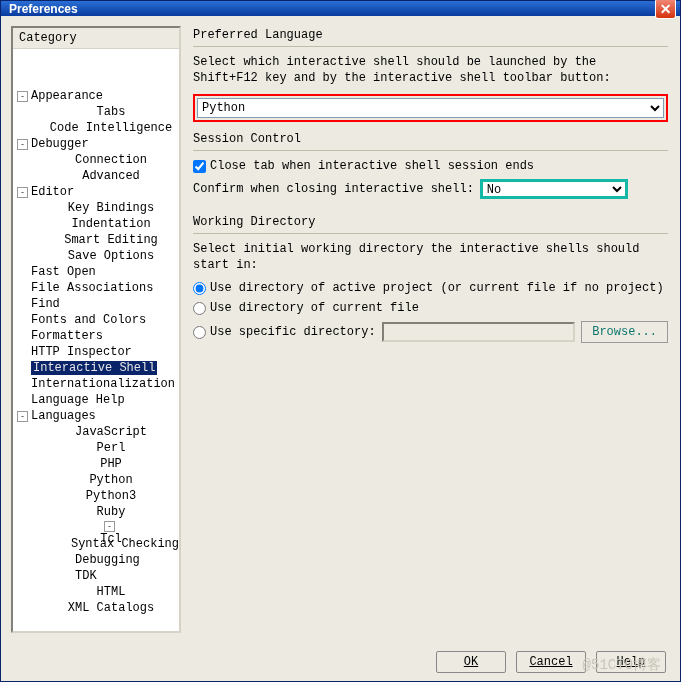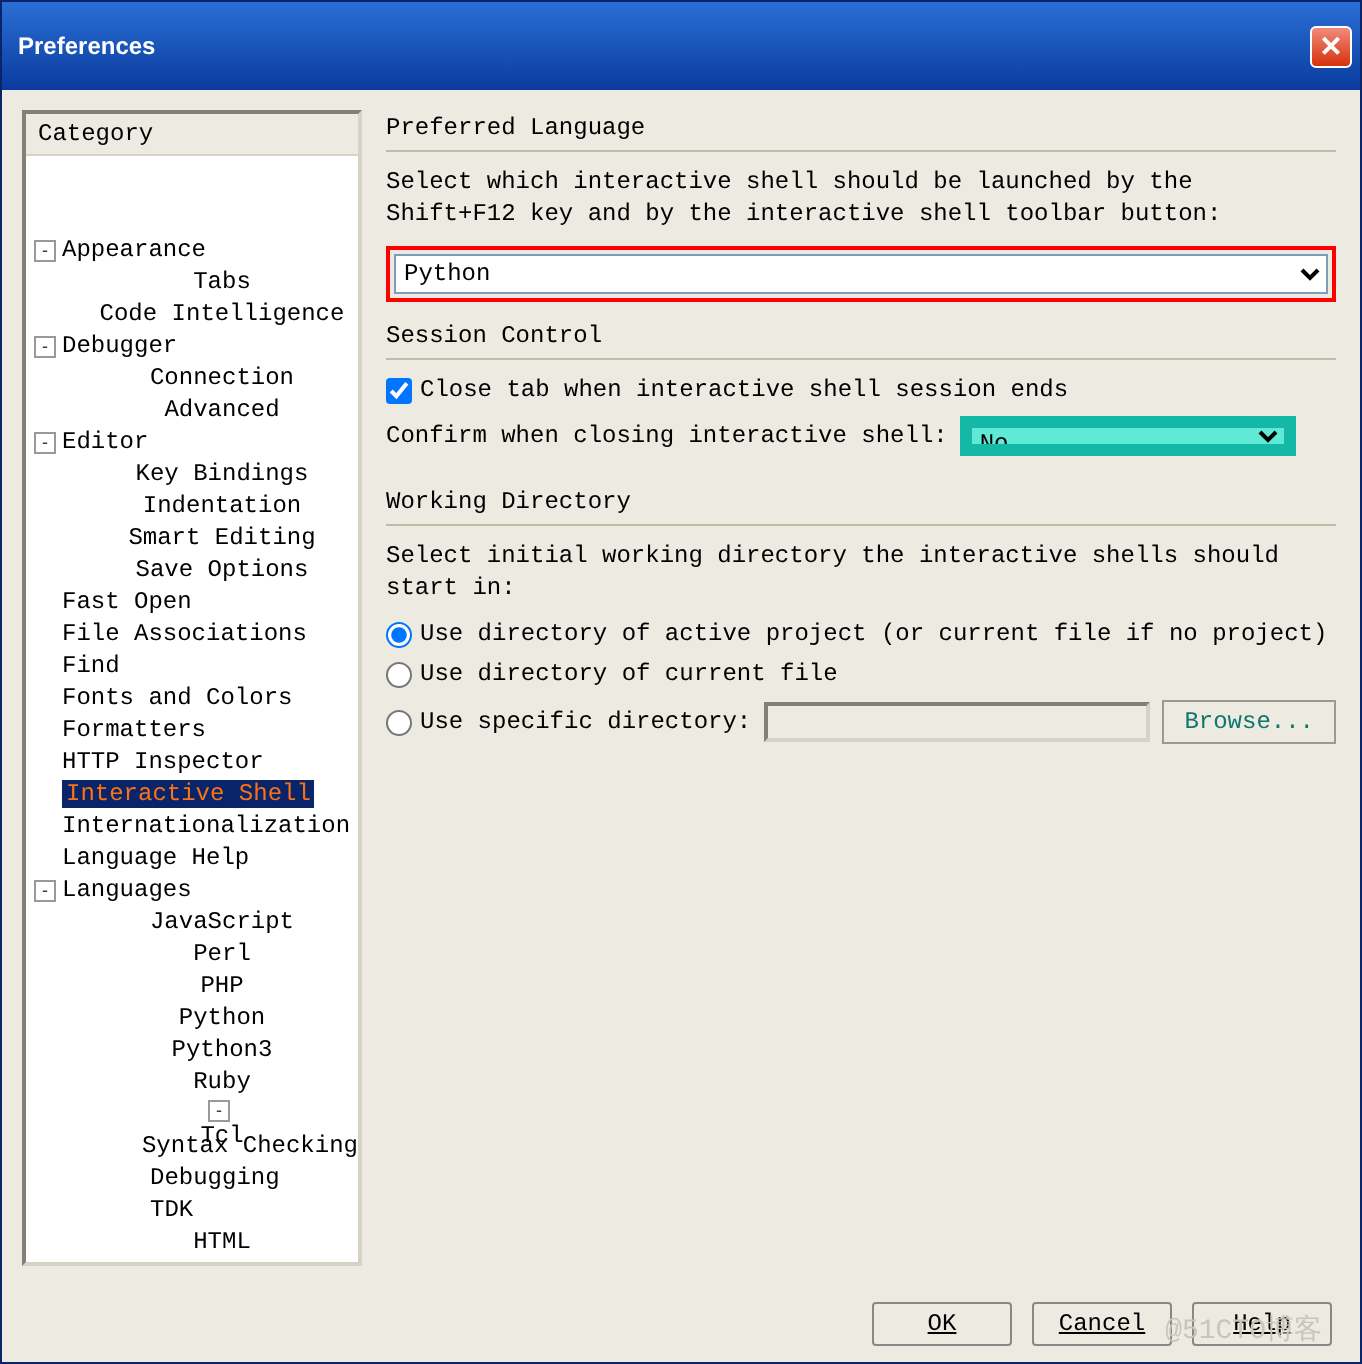--- a/index.html
+++ b/index.html
@@ -1,39 +1,39 @@
 <!DOCTYPE html>
 <html><head>
 <meta charset="utf-8">
 <style>
 * { box-sizing: border-box; margin: 0; padding: 0; }
 body { font-family: "SimSun", "Courier New", monospace; font-size: 12px; background: #eceae1; width: 681px; height: 682px; overflow: hidden; }
 .window { width: 681px; height: 682px; border: 1px solid #0a246a; background: #eceae1; display: flex; flex-direction: column; }
-.titlebar { background: linear-gradient(to bottom, #2a6fd6, #0a3b9e); color: #fff; height: 44px; display: flex; align-items: center; padding: 0 4px; font-weight: bold; justify-content: space-between; font-family: sans-serif; }
+.titlebar { background: linear-gradient(to bottom, #2a6fd6, #0a3b9e); color: #fff; height: 15px; display: flex; align-items: center; padding: 0 4px; font-weight: bold; justify-content: space-between; font-family: sans-serif; }
 .titlebar .title { padding-left: 4px; }
 .close-btn { width: 21px; height: 21px; background: linear-gradient(to bottom, #f18b7a, #d6310c); border: 1px solid #fff; border-radius: 3px; color: #fff; display: flex; align-items: center; justify-content: center; font-weight: bold; cursor: pointer; font-family: sans-serif; font-size: 14px; }
 .content { flex: 1; padding: 10px; display: flex; gap: 10px; overflow: hidden; }
 .sidebar { width: 170px; background: #fff; border: 2px inset #d6d3c6; display: flex; flex-direction: column; gap: 37px; }
 .sidebar-header { padding: 3px 6px; border-bottom: 1px solid #d6d3c6; background: #eceae1; }
 .tree { flex: 1; overflow-y: auto; overflow-x: hidden; padding: 2px 0; }
 .tree-item { display: flex; align-items: center; padding: 1px 0 1px 4px; white-space: nowrap; cursor: pointer; height: 16px; }
 .tree-item .exp { width: 11px; height: 11px; border: 1px solid #999; display: inline-flex; align-items: center; justify-content: center; font-size: 9px; line-height: 1; margin-right: 3px; background: #fff; color: #333; font-family: sans-serif; }
 .tree-item .noexp { width: 11px; height: 11px; margin-right: 3px; }
 .tree-item.l1 { padding-left: 4px; }
 .tree-item.l2 { padding-left: 30px; flex-direction: column; }
 .tree-item.l3 { padding-left: 48px; }
-.tree-item.selected span.label { background: #0a246a; color: #f97316; padding: 0 2px; }
+.tree-item.selected span.label { background: #0a246a; color: #e5e5e5; padding: 0 2px; }
 .main { flex: 1; display: flex; flex-direction: column; gap: 10px; padding: 2px; overflow: hidden; }
 .group-label { margin-bottom: 4px; }
 .group-body { border-top: 1px solid #c0bca8; padding-top: 8px; }
 .desc { margin-bottom: 8px; line-height: 1.3; }
 .red-box { border: 2px solid #ff0000; padding: 2px; }
 select.wide { width: 100%; font-family: inherit; font-size: 12px; height: 20px; background: #fff; border: 1px solid #7f9db9; }
 .row { display: flex; align-items: center; gap: 6px; margin-bottom: 6px; }
-select.small { width: 168px; font-family: inherit; font-size: 12px; height: 20px; background: #5eead4; border: 6px solid #14b8a6; }
+select.small { width: 148px; font-family: inherit; font-size: 12px; height: 20px; background: #ffffff; border: 3px solid #14b8a6; }
 input[type=checkbox], input[type=radio] { margin-right: 4px; }
 input.dir-input { flex: 1; height: 20px; border: 2px inset #d6d3c6; background: #eceae1; font-family: inherit; }
 button.browse { height: 22px; padding: 0 10px; font-family: inherit; font-size: 12px; background: #eceae1; border: 1px solid #999; color: #0f766e; }
 .footer { display: flex; justify-content: flex-end; gap: 10px; padding: 8px 14px; }
 .footer button { width: 70px; height: 22px; font-family: inherit; font-size: 12px; background: #eceae1; border: 1px solid #888; border-radius: 2px; cursor: pointer; text-decoration: underline; }
 .watermark { position: absolute; bottom: 8px; right: 20px; color: #c8c5b9; font-size: 14px; pointer-events: none; }
 label { display: inline-flex; align-items: center; }
 </style>
 </head>
 <body>

